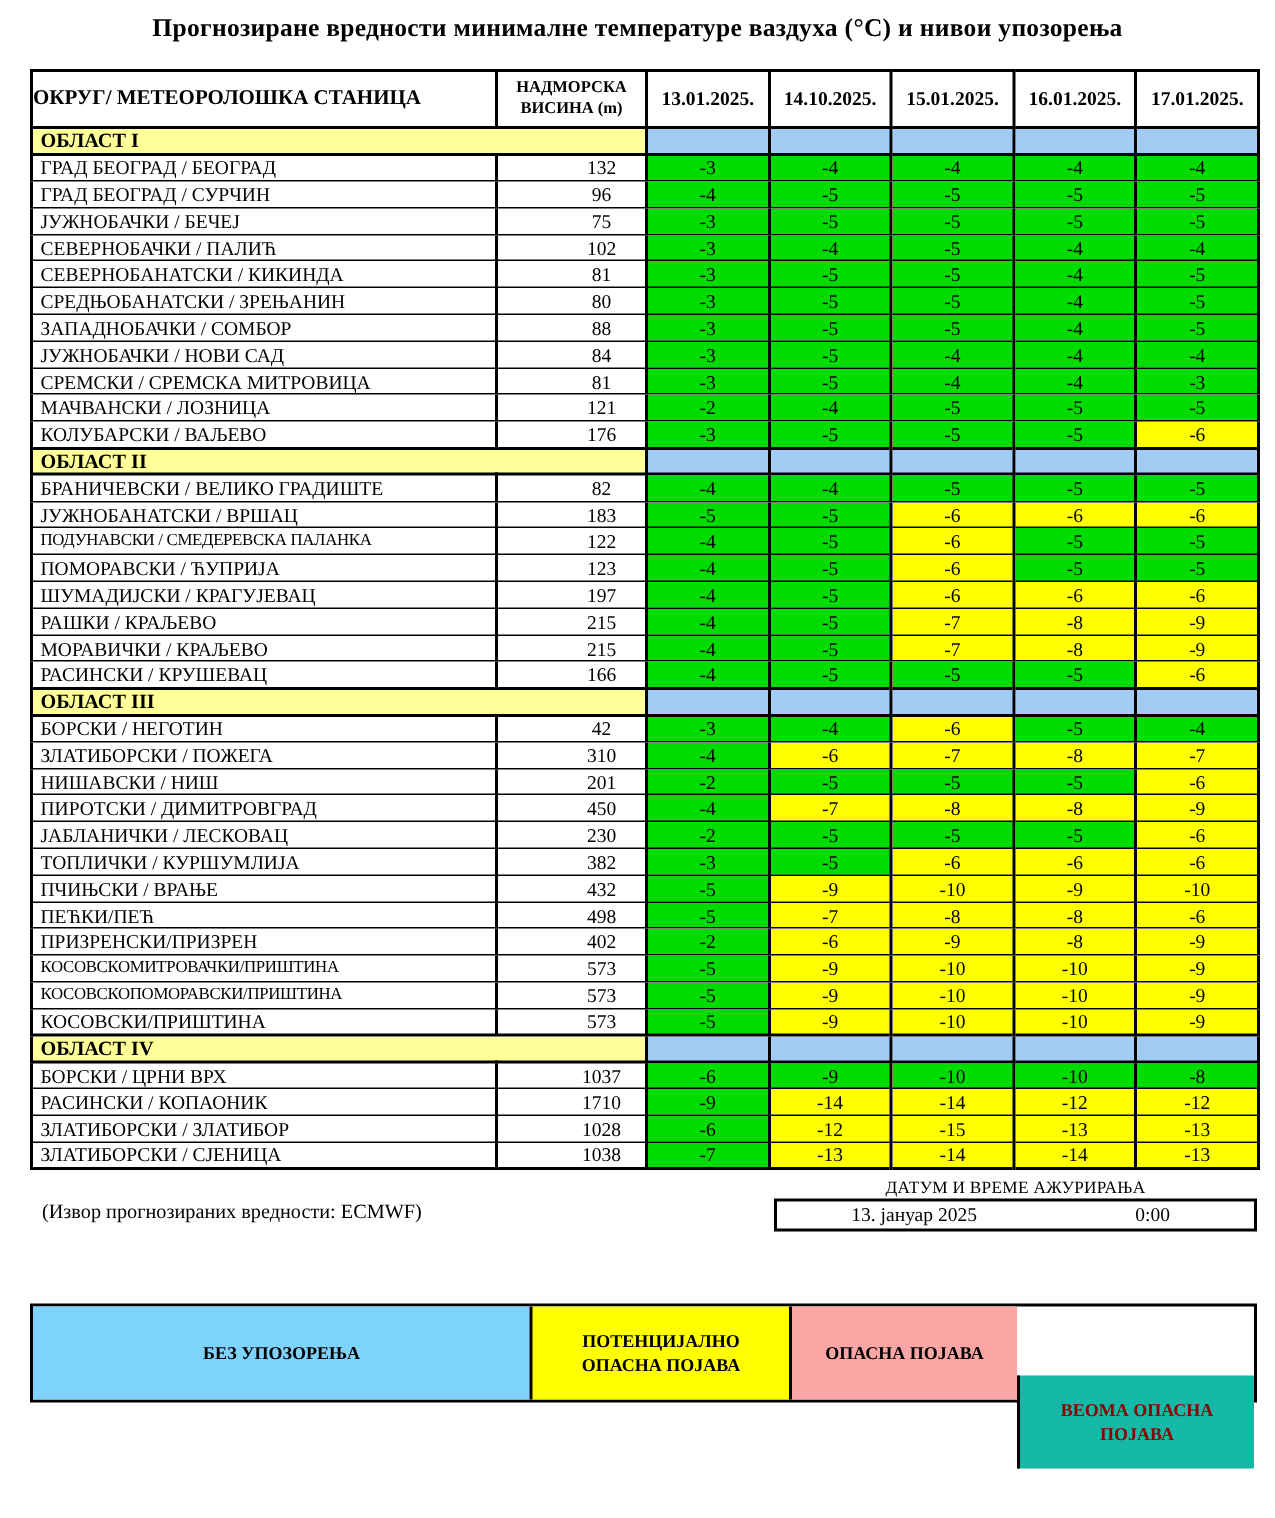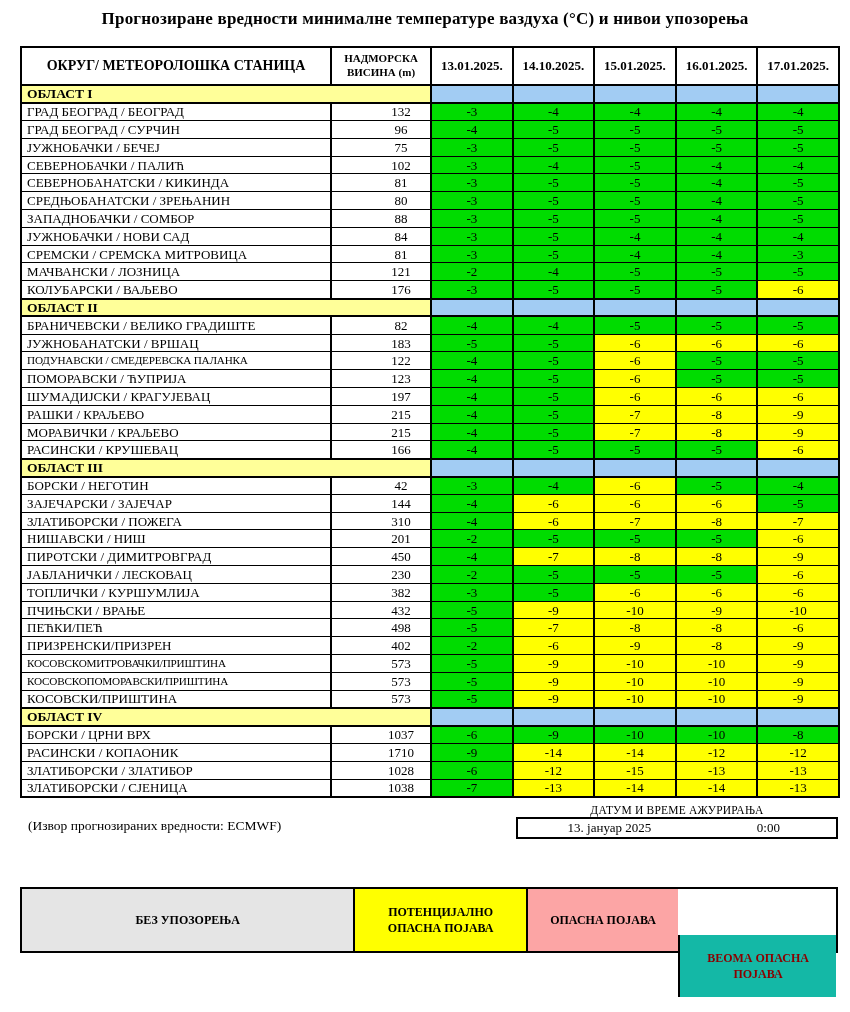--- a/index.html
+++ b/index.html
@@ -8,21 +8,21 @@
   }
   *{box-sizing:border-box; margin:0; padding:0;}
   html,body{width:850px; height:1012px; background:#FFFFFF; overflow:hidden;
     font-family:"Liberation Serif", serif; color:#000;}
   .page-title{margin-top:9px; text-align:center; font-size:17px; font-weight:bold; letter-spacing:0.2px;}
   table.forecast{border-collapse:collapse; table-layout:fixed; width:818px; margin:17px 0 0 20px;
     border:2px solid #000;}
   col.c-station{width:310px;} col.c-elev{width:100px;} col.c-date{width:81.6px;}
   th,td{border:1px solid #000; border-left-width:2px; border-right-width:2px; overflow:hidden; white-space:nowrap;}
   thead th{border-width:2px; height:38px; font-size:13.5px; font-weight:bold; background:#fff;}
-  th.h-station{text-align:center; padding-left:0; font-size:14px;}
+  th.h-station{text-align:left; padding-left:0; font-size:14px;}
   th.h-elev{font-size:11px; line-height:1.25;}
   th.h-date{font-size:13px;}
   tbody td{height:17.8px; font-size:13px; line-height:1;}
   tr.section-row td{border-top-width:2px; border-bottom-width:2px;}
   td.section-label{background:var(--sectionyellow); font-weight:bold; font-size:13.5px; padding-left:5px; text-align:left;}
   td.section-blue{background:var(--headerblue);}
   td.station{text-align:left; padding-left:5px;}
   td.station.small{font-size:11.2px; letter-spacing:-0.2px;}
   td.elev{text-align:center;padding-left:40px;}
   td.temp{text-align:center;}
@@ -268,29 +268,20 @@
       <tr>
         <td class="station">БОРСКИ / НЕГОТИН</td>
         <td class="elev">42</td>
         <td class="temp warn-green">-3</td>
         <td class="temp warn-green">-4</td>
         <td class="temp warn-yellow">-6</td>
         <td class="temp warn-green">-5</td>
         <td class="temp warn-green">-4</td>
       </tr>
       <tr>
-        <td class="station">ЗАЈЕЧАРСКИ / ЗАЈЕЧАР</td>
-        <td class="elev">144</td>
-        <td class="temp warn-green">-4</td>
-        <td class="temp warn-yellow">-6</td>
-        <td class="temp warn-yellow">-6</td>
-        <td class="temp warn-yellow">-6</td>
-        <td class="temp warn-green">-5</td>
-      </tr>
-      <tr>
         <td class="station">ЗЛАТИБОРСКИ / ПОЖЕГА</td>
         <td class="elev">310</td>
         <td class="temp warn-green">-4</td>
         <td class="temp warn-yellow">-6</td>
         <td class="temp warn-yellow">-7</td>
         <td class="temp warn-yellow">-8</td>
         <td class="temp warn-yellow">-7</td>
       </tr>
       <tr>
         <td class="station">НИШАВСКИ / НИШ</td>
@@ -434,21 +425,21 @@
   <div class="update-block">
     <div class="update-label">ДАТУМ И ВРЕМЕ АЖУРИРАЊА</div>
     <div class="update-box">
       <span class="update-date">13. јануар 2025</span>
       <span class="update-time">0:00</span>
     </div>
   </div>
 </div>
 
 <div class="legend">
-    <div class="legend-item" style="width: 340px; background: #e5e5e5; align-items: center;">
+    <div class="legend-item" style="width: 340px; background: #7dd3fc; align-items: center;">
       <span class="lg-label">БЕЗ УПОЗОРЕЊА</span>
     </div>
     <div class="legend-item" style="width: 177px; background: rgb(255, 255, 0);">
       <span class="lg-label">ПОТЕНЦИЈАЛНО ОПАСНА ПОЈАВА</span>
     </div>
     <div class="legend-item" style="width: 156px; background: #fca5a5;">
       <span class="lg-label">ОПАСНА ПОЈАВА</span>
     </div>
     <div class="legend-item" style="width: 162px; background: #14b8a6; margin-top: 46px;">
       <span class="lg-label" style="color: rgb(139, 0, 0);">ВЕОМА ОПАСНА ПОЈАВА</span>

